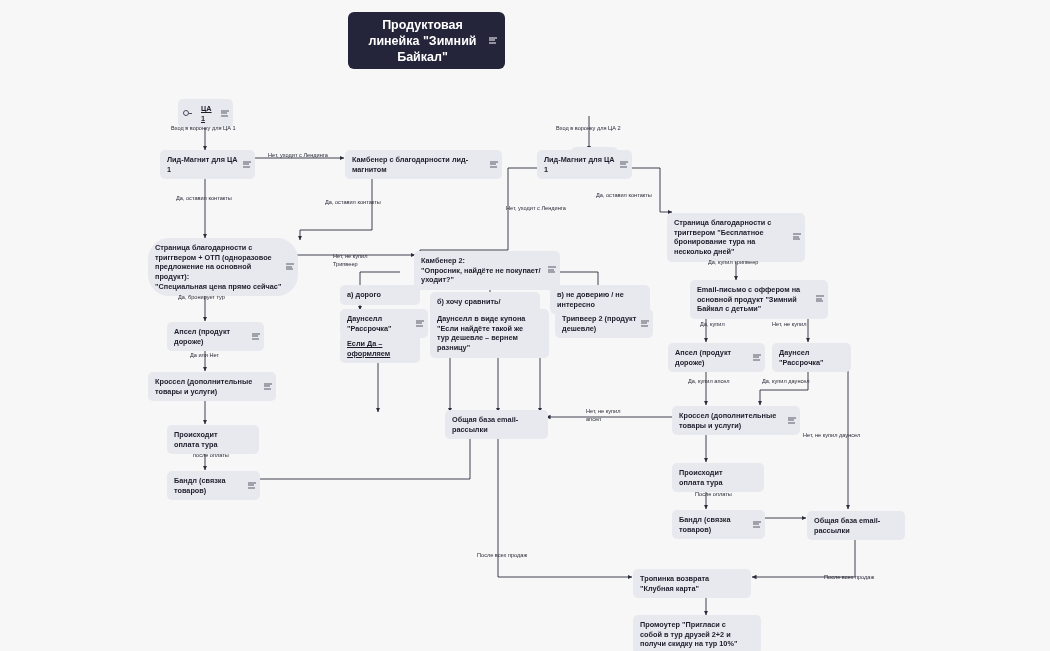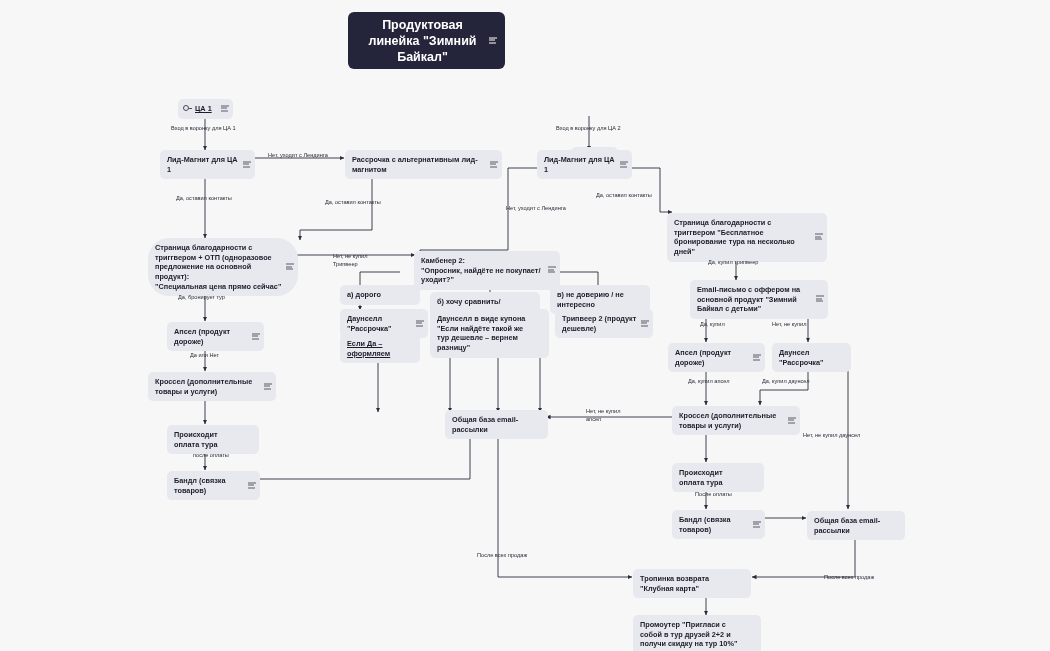--- a/index.html
+++ b/index.html
@@ -61,21 +61,21 @@
     font-weight: bold;
     text-align: center;
     justify-content: center;
     padding: 8px 22px 8px 14px;
     line-height: 1.28;
     border-radius: 6px;
   }
   .node.title-node .menu-icon { right: 8px; }
   .node.title-node .menu-icon span { background: #ffffff; }
   .node.start-node {
-    padding-left: 17px;
+    padding-left: 23px;
     text-decoration: underline;
   }
   .clock-icon {
     position: absolute;
     left: 5px;
     top: 50%;
     transform: translateY(-50%);
     width: 8px;
     height: 8px;
   }
@@ -204,31 +204,31 @@
     <span>Лид-Магнит для ЦА 1</span>
     <span class="menu-icon"><span></span><span></span><span></span></span>
   </div>
 
   <div class="node" style="left:537px; top:150px; width:95px;">
     <span>Лид-Магнит для ЦА 1</span>
     <span class="menu-icon"><span></span><span></span><span></span></span>
   </div>
 
   <div class="node" style="left:345px; top:150px; width:157px;">
-    <span>Рассрочка с альтернативным лид-магнитом</span>
+    <span>Камбенер с благодарности лид-магнитом</span>
     <span class="menu-icon"><span></span><span></span><span></span></span>
   </div>
 
   <div class="node" style="left:148px; top:238px; width:150px;border-radius:21px;">
     <span>Страница благодарности с триггвером + ОТП (одноразовое предложение на основной продукт):
 "Специальная цена прямо сейчас"</span>
     <span class="menu-icon"><span></span><span></span><span></span></span>
   </div>
 
-  <div class="node" style="left:667px; top:213px; width:160px;">
+  <div class="node" style="left:667px; top:213px; width:138px;">
     <span>Страница благодарности с триггвером "Бесплатное бронирование тура на несколько дней"</span>
     <span class="menu-icon"><span></span><span></span><span></span></span>
   </div>
 
   <div class="node" style="left:414px; top:251px; width:146px;">
     <span>Камбенер 2:
 "Опросник, найдёте не покупает/уходит?"</span>
     <span class="menu-icon"><span></span><span></span><span></span></span>
   </div>
 

